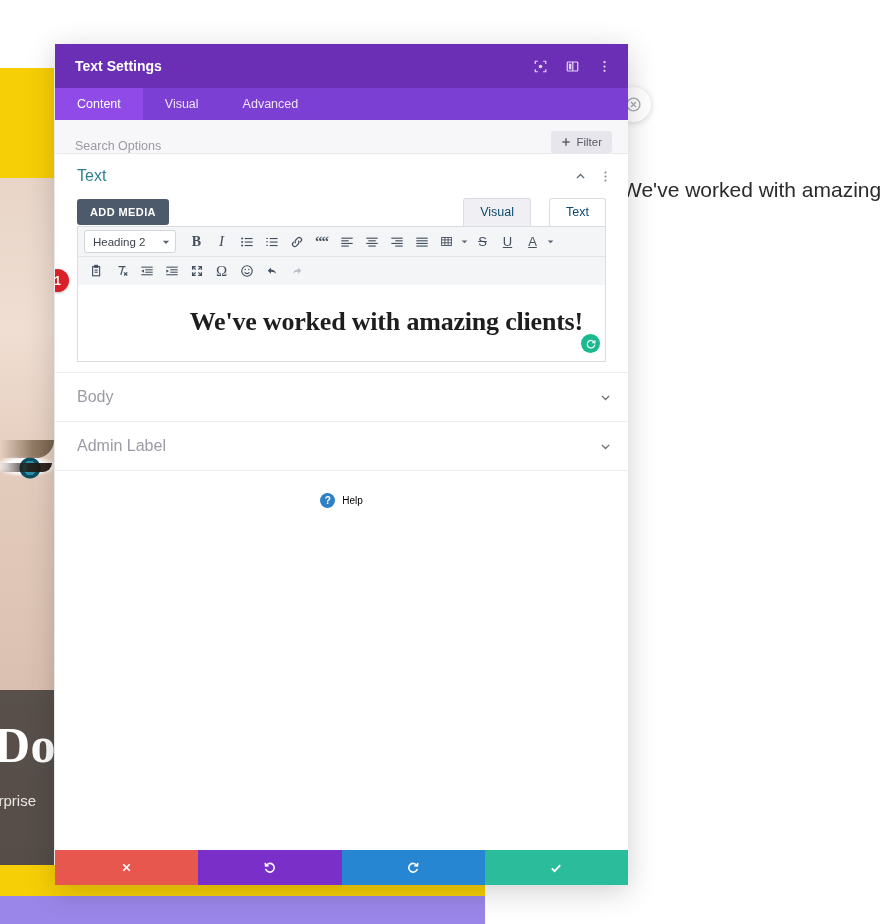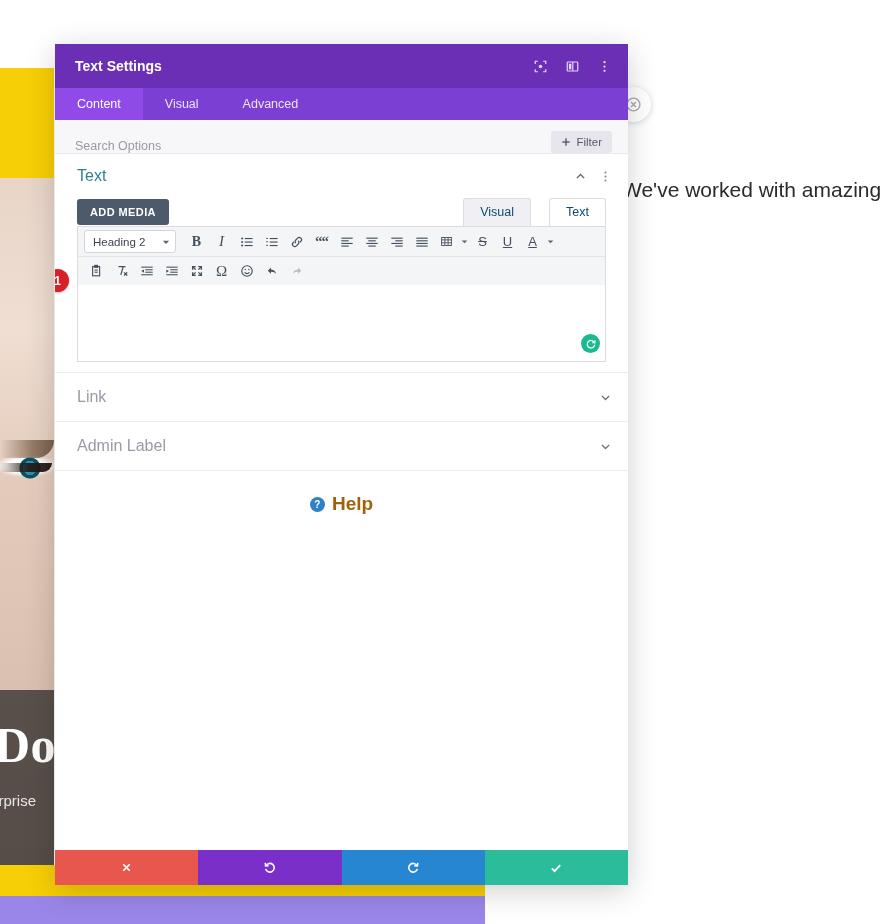--- a/index.html
+++ b/index.html
@@ -189,21 +189,21 @@
   .help-row {
     border-top: 1px solid #ededf1;
     display: flex; align-items: center; justify-content: center; gap: 7px;
     padding: 22px 0 0 0;
   }
   .help-circle {
     width: 15px; height: 15px; border-radius: 50%; background: #2f80c6;
     display: flex; align-items: center; justify-content: center;
     color: #fff; font-size: 10px; font-weight: 700;
   }
-  .help-txt { font-size: 19px; color: #a16207; cursor: pointer; font-weight: bold; }
+  .help-txt { font-size: 10px; color: #000000; cursor: pointer; }
 
   .m-footer { height: 35px; flex: 0 0 35px; display: flex; }
   .f-btn { flex: 1; display: flex; align-items: center; justify-content: center; cursor: pointer; }
   .f-btn svg { display: block; }
   .f-cancel { background: #e8574e; }
   .f-undo   { background: #7b2fc9; }
   .f-redo   { background: #2786d1; }
   .f-save   { background: #2bbd9b; }
 </style>
 </head>
@@ -473,33 +473,34 @@
           </div>
           <div class="tb-btn">
             <svg viewBox="0 0 16 16" width="14" height="14" fill="#b8bec6">
               <path d="M12.8 7.6 9.2 4v2.3c-3.4.2-5.4 2.1-5.9 5.2 1.3-1.9 3.2-2.7 5.9-2.6V11z"></path>
             </svg>
           </div>
         </div>
 
         <div class="edit-area">
           <div class="badge-1">1</div>
+          <div class="edit-h2">We've worked with amazing clients!</div>
           <div class="reset-icon">
             <svg viewBox="0 0 16 16" width="12" height="12" fill="none" stroke="#ffffff" stroke-width="1.6">
               <path d="M12.6 6.3A5 5 0 1 0 13 8.8"></path>
               <polyline points="13.4,3.1 13.1,6.6 9.6,6.2"></polyline>
             </svg>
           </div>
         </div>
 
       </div>
     </div>
 
     <div class="acc-row">
-      <div class="title">Link</div>
+      <div class="title">Body</div>
       <div class="chev">
         <svg viewBox="0 0 16 16" width="13" height="13" fill="none" stroke="#6e6e78" stroke-width="1.7">
             <polyline points="3.5,6 8,10.5 12.5,6"></polyline>
           </svg>
       </div>
     </div>
     <div class="acc-row">
       <div class="title">Admin Label</div>
       <div class="chev">
         <svg viewBox="0 0 16 16" width="13" height="13" fill="none" stroke="#6e6e78" stroke-width="1.7">

